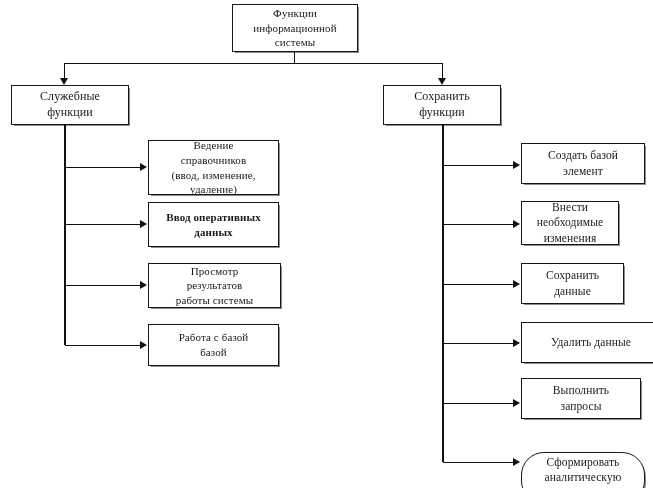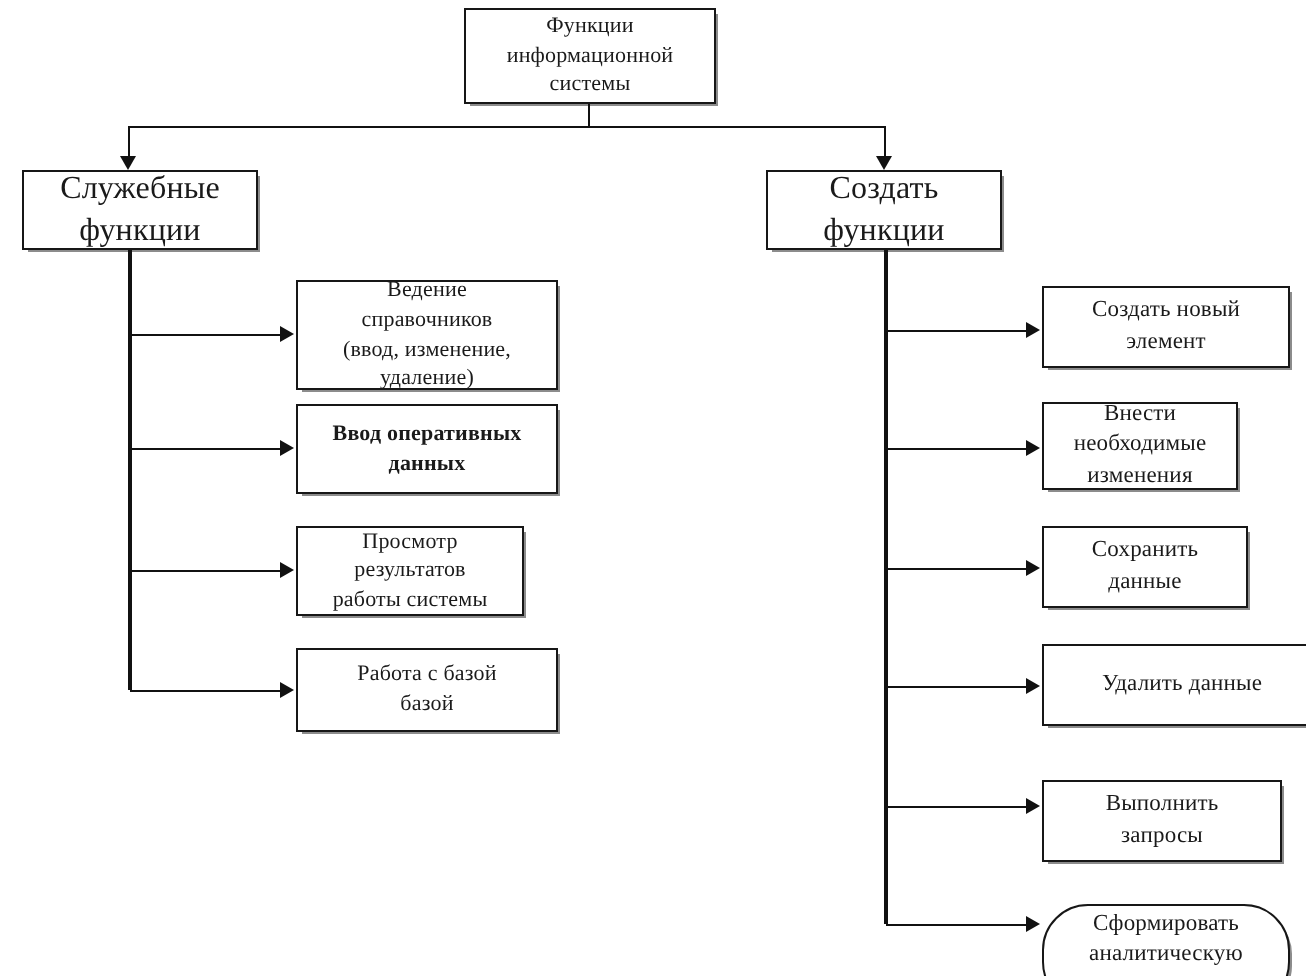--- a/index.html
+++ b/index.html
@@ -30,21 +30,21 @@
     align-items: center;
     justify-content: center;
     text-align: center;
     line-height: 1.32;
     font-size: 11.5px;
     letter-spacing: 0.1px;
     padding: 2px 16px;
     white-space: pre-line;
   }
   .node.root      { font-size: 11px; }
-  .node.level2    { font-size: 16px; }
+  .node.level2    { font-size: 12px; }
   .node.leaf-left { font-size: 11px; }
   .node.leaf-right{ font-size: 11.5px; }
 
   
   .conn {
     position: absolute;
     background: #111111;
   }
   .conn.v { width: 1px; }
   .conn.h { height: 1px; }
@@ -82,21 +82,21 @@
 
   <div class="conn v" style="left:64px; top:63px; height:16px;"></div>
   <div class="arrow-down" style="left:60px; top:78px;"></div>
 
   <div class="conn v" style="left:442px; top:63px; height:16px;"></div>
   <div class="arrow-down" style="left:438px; top:78px;"></div>
 
   <div class="node level2" style="left:11px; top:85px; width:118px; height:40px;">Служебные
 функции</div>
 
-  <div class="node level2" style="left:383px; top:85px; width:118px; height:40px;">Создать
+  <div class="node level2" style="left:383px; top:85px; width:118px; height:40px;">Сохранить
 функции</div>
 
   <div class="conn thick-v" style="left:64px; top:125px; height:220px;"></div>
 
   <div class="conn h" style="left:65px; top:167px; width:76px;"></div>
   <div class="arrow-right" style="left:140px; top:163px;"></div>
 
   <div class="conn h" style="left:65px; top:224px; width:76px;"></div>
   <div class="arrow-right" style="left:140px; top:220px;"></div>
 
@@ -106,21 +106,21 @@
   <div class="conn h" style="left:65px; top:345px; width:76px;"></div>
   <div class="arrow-right" style="left:140px; top:341px;"></div>
 
   <div class="node leaf-left" style="left:148px; top:140px; width:131px; height:55px;">Ведение справочников
 (ввод, изменение,
 удаление)</div>
 
   <div class="node leaf-left" style="left:148px; top:202px; width:131px; height:45px;font-weight:bold;">Ввод оперативных
 данных</div>
 
-  <div class="node leaf-left" style="left:148px; top:263px; width:114px; height:45px;">Просмотр результатов
+  <div class="node leaf-left" style="left:148px; top:263px; width:133px; height:45px;">Просмотр результатов
 работы системы</div>
 
   <div class="node leaf-left" style="left:148px; top:324px; width:131px; height:42px;">Работа с базой базой</div>
 
   <div class="conn thick-v" style="left:442px; top:125px; height:337px;"></div>
 
   <div class="conn h" style="left:443px; top:165px; width:71px;"></div>
   <div class="arrow-right" style="left:513px; top:161px;"></div>
 
   <div class="conn h" style="left:443px; top:224px; width:71px;"></div>
@@ -131,28 +131,28 @@
 
   <div class="conn h" style="left:443px; top:343px; width:71px;"></div>
   <div class="arrow-right" style="left:513px; top:339px;"></div>
 
   <div class="conn h" style="left:443px; top:403px; width:71px;"></div>
   <div class="arrow-right" style="left:513px; top:399px;"></div>
 
   <div class="conn h" style="left:443px; top:462px; width:71px;"></div>
   <div class="arrow-right" style="left:513px; top:458px;"></div>
 
-  <div class="node leaf-right" style="left:521px; top:143px; width:124px; height:41px;">Создать новый элемент</div>
+  <div class="node leaf-right" style="left:521px; top:143px; width:124px; height:41px;">Создать базой элемент</div>
 
   <div class="node leaf-right" style="left:521px; top:201px; width:98px; height:44px;">Внести необходимые
 изменения</div>
 
   <div class="node leaf-right" style="left:521px; top:263px; width:103px; height:41px;">Сохранить данные</div>
 
   <div class="node leaf-right" style="left:521px; top:322px; width:140px; height:41px;">Удалить данные</div>
 
-  <div class="node leaf-right" style="left:521px; top:390px; width:120px; height:41px;">Выполнить запросы</div>
+  <div class="node leaf-right" style="left:521px; top:378px; width:120px; height:41px;">Выполнить запросы</div>
 
   <div class="node leaf-right" style="left:521px; top:452px; width:124px; height:52px;border-radius:23px;">Сформировать
 аналитическую
 отчетность</div>
 
 </div>
 
 </body></html>

